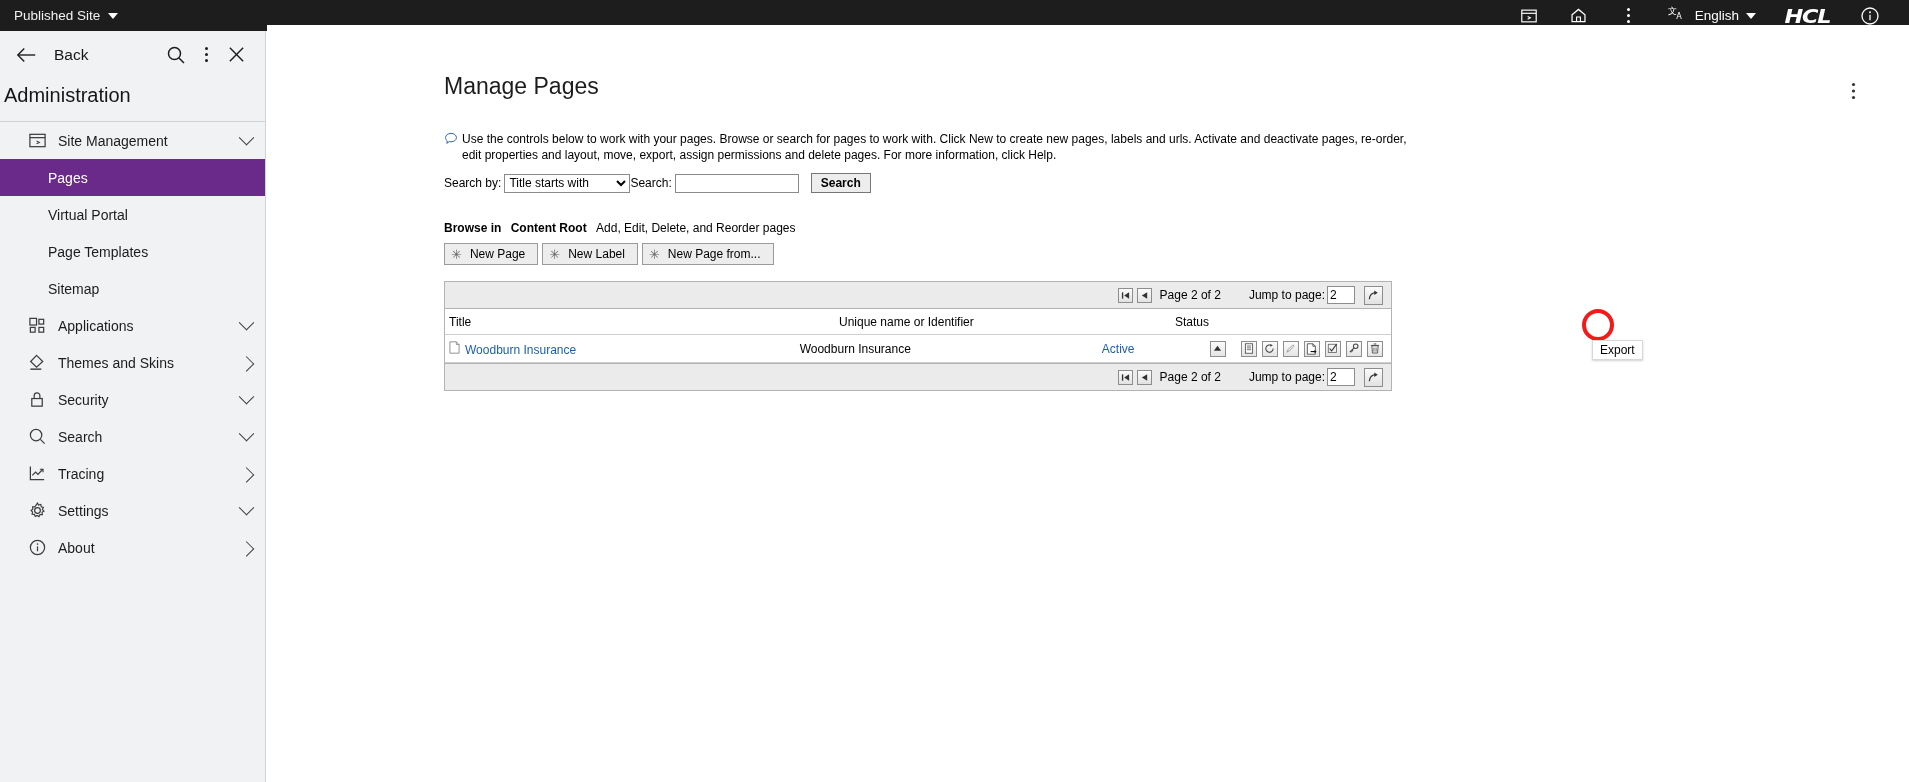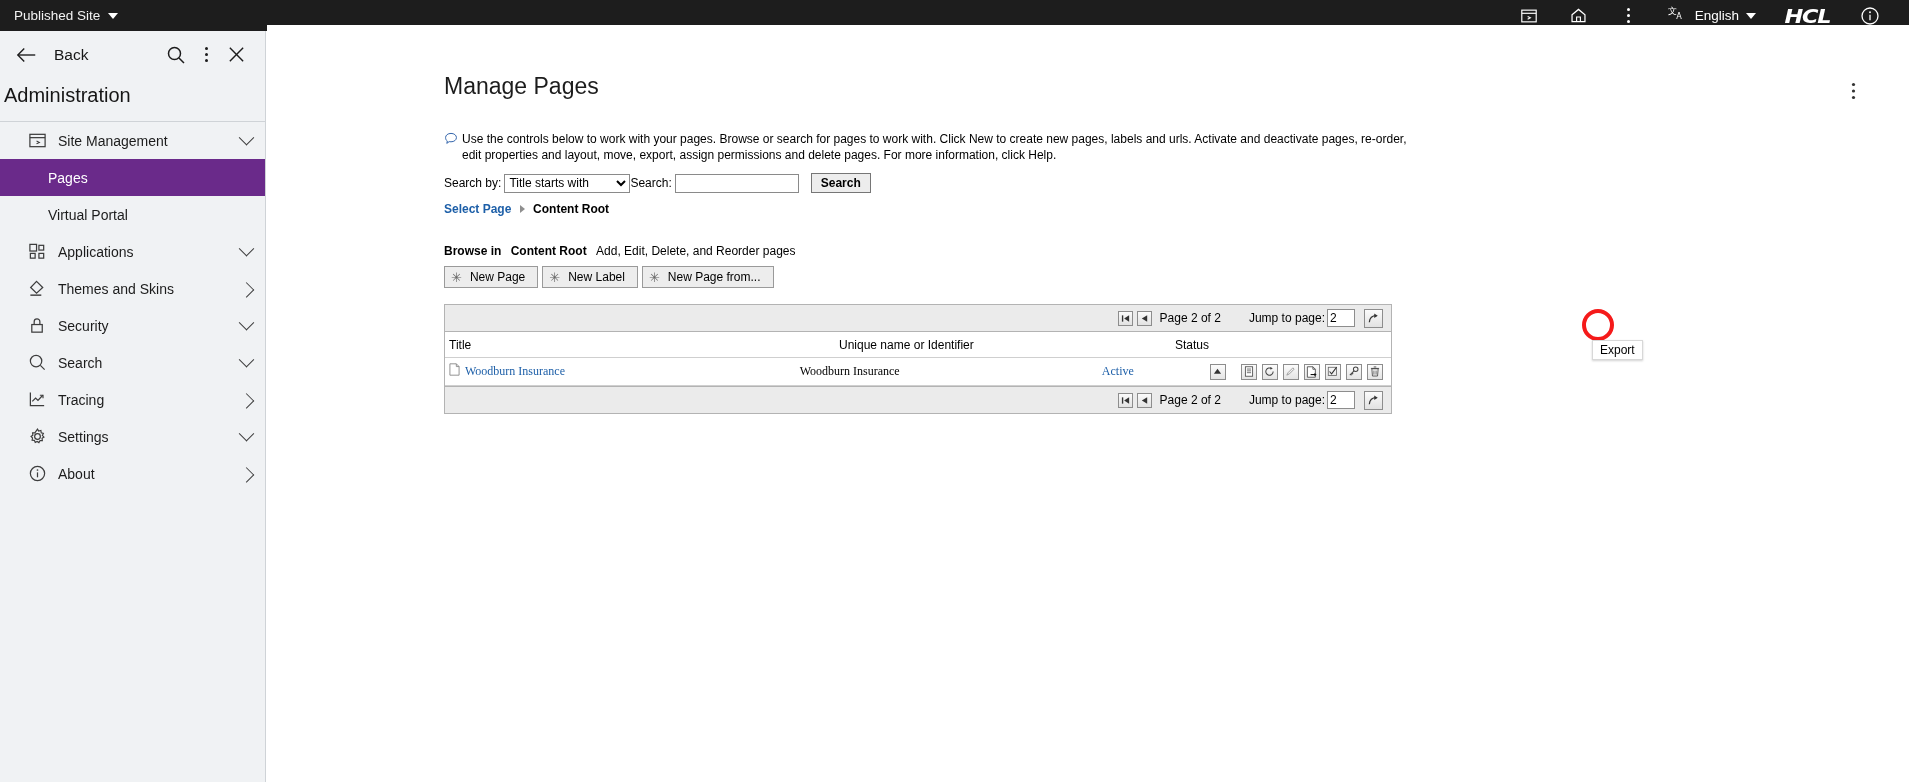--- a/index.html
+++ b/index.html
@@ -207,21 +207,21 @@
   .col-title { width: 390px; }
   .col-uid { width: 336px; }
   .col-status { width: 120px; }
   .col-actions { flex: 1; }
 
   .trow {
     display: flex; align-items: center; height: 28px;
     font-size: 12px; color: #000; border-bottom: 1px solid #cfcfcf;
     background: #ffffff; position: relative;
   }
-  .trow .td { padding-left: 4px; display: flex; align-items: center; font-family: Liberation Serif, serif; }
+  .trow .td { padding-left: 4px; display: flex; align-items: flex-end; }
   .page-link { color: #1d5fa8; text-decoration: none; cursor: pointer; margin-left: 5px; }
   .status-link { color: #1d5fa8; text-decoration: none; cursor: pointer; }
 
   .act-group { display: flex; align-items: center; gap: 5px; justify-content: flex-end; padding-right: 8px; width: 100%;}
   .act-btn {
     width: 16px; height: 16px; border: 1px solid #8d8d8d;
     background: linear-gradient(#fcfcfc,#e4e4e4);
     display: flex; align-items: center; justify-content: center;
     cursor: pointer;
   }
@@ -340,20 +340,26 @@
     <span class="nav-label">Site Management</span>
     <span class="nav-chev">
         <i class="chev down"></i>
       </span>
   </div>
   <div class="nav-sub active">
     <span>Pages</span>
   </div>
   <div class="nav-sub">
     <span>Virtual Portal</span>
+  </div>
+  <div class="nav-sub">
+    <span>Page Templates</span>
+  </div>
+  <div class="nav-sub">
+    <span>Sitemap</span>
   </div>
 
   <div class="nav-item">
     <span class="nav-ico">
       <svg width="19" height="19" viewBox="0 0 20 20">
           <rect x="2" y="2.5" width="7" height="7" fill="none" stroke="#3d3d3d" stroke-width="1.3"></rect>
           <rect x="11.5" y="3.5" width="5" height="5" fill="none" stroke="#3d3d3d" stroke-width="1.3"></rect>
           <rect x="2.5" y="12" width="5" height="5" fill="none" stroke="#3d3d3d" stroke-width="1.3"></rect>
           <rect x="11.5" y="12" width="5" height="5" fill="none" stroke="#3d3d3d" stroke-width="1.3"></rect>
         </svg>
@@ -472,25 +478,20 @@
     <div class="search-row">
       <label>Search by:</label>
       <select class="sel">
         <option>Title starts with</option>
       </select>
       <label style="margin-left:0;">Search:</label>
       <input class="txt" type="text" value="" style="">
       <button class="btn search-btn">Search</button>
     </div>
 
-    <div class="breadcrumb">
-      <a>Select Page</a>
-      <span class="bc-sep"></span>
-      <span class="bc-current">Content Root</span>
-    </div>
 
     <div class="section-row">
       <span class="s-bold">Browse in</span>
       <span class="s-bold" style="margin-left:6px;">Content Root</span>
       <span class="s-norm">Add, Edit, Delete, and Reorder pages</span>
     </div>
 
     <div class="new-btns">
       <button class="newbtn">
         <span class="star-ico">✳</span>

